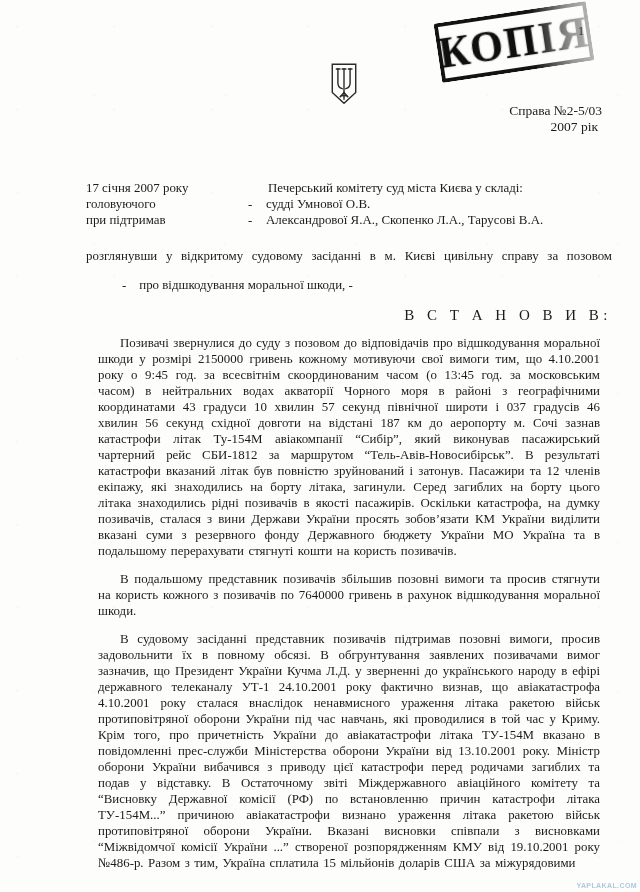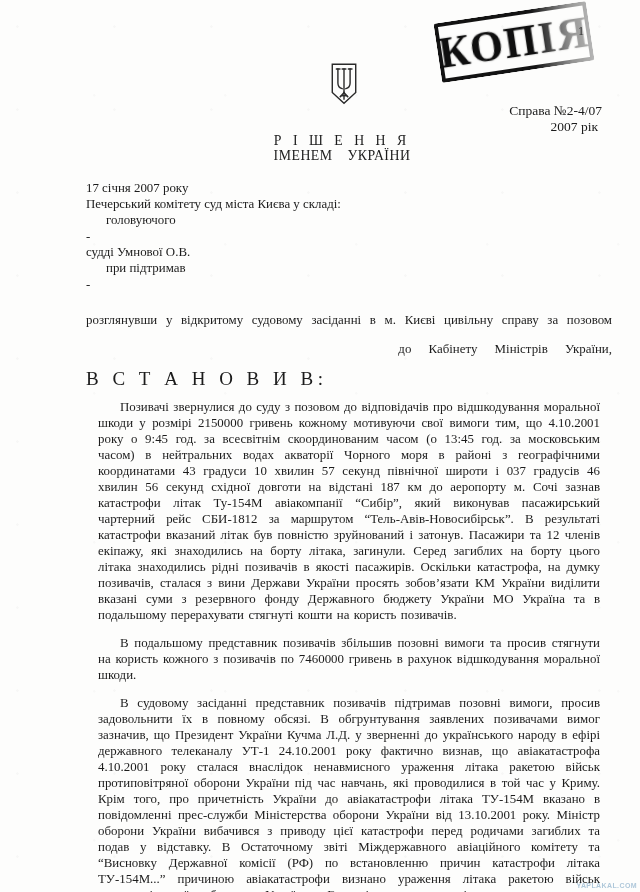--- a/index.html
+++ b/index.html
@@ -42,32 +42,32 @@
   .case-block{position:absolute;left:470px;top:103px;width:132px;text-align:right;font-size:13.5px;line-height:16px;}
   .case-year{padding-right:4px;}
 
   
   .title-block{position:absolute;left:86px;top:133px;width:512px;text-align:center;font-size:13.8px;line-height:15px;}
   .title-1{letter-spacing:4px;}
   .title-2{word-spacing:11px;letter-spacing:0.5px;}
 
   
   .main{position:absolute;left:86px;top:180px;width:526px;font-size:12.9px;line-height:16px;}
-  .hdr-line{display:flex;flex-direction:column;}
+  .hdr-line{display:flex;}
   .hdr-date{width:182px;flex:none;}
-  .hdr-label{width:162px;flex:none;margin-left:20px;}
+  .hdr-label{width:162px;flex:none;}
   .hdr-dash{width:18px;flex:none;}
   .spread{text-align:justify;text-align-last:justify;margin-top:20px;}
   .gap{height:13px;}
   .defendants-1{text-align:right;word-spacing:14px;}
   .subject-line{padding-left:36px;}
   .subject-dash{display:inline-block;width:14px;}
 
   .established{
-    text-align:left;font-size:19px;letter-spacing:4.5px;
+    text-align:right;font-size:15px;letter-spacing:4.5px;
     margin:14px 0 10px 0;
   }
 
   .body-par{
     margin:12px;text-align:justify;text-indent:22px;
     word-spacing:1.2px;
   }
 
   
   .watermark{
@@ -93,57 +93,57 @@
     <path d="M16 7v25"></path>
     <path d="M9.5 7v15q0 5 4.5 6"></path>
     <path d="M22.5 7v15q0 5-4.5 6"></path>
     <path d="M8 7h3.5M14.2 7h3.6M20.8 7h3.5"></path>
     <path d="M12 36.5l4-4.5 4 4.5"></path>
     <path d="M16 32v7"></path>
     <path d="M13.2 35.5h5.6"></path>
   </svg>
 
   <div class="case-block">
-    <div class="case-ref">Справа №2-4/07</div>
+    <div class="case-ref">Справа №2-5/03</div>
     <div class="case-year">2007 рік</div>
   </div>
 
-  <div class="title-block">
-    <div class="title-1">Р І Ш Е Н Н Я</div>
-    <div class="title-2">ІМЕНЕМ УКРАЇНИ</div>
-  </div>
 
   <div class="main">
 
     <div class="hdr-line">
       <span class="hdr-date">17 січня 2007 року</span>
       <span>Печерський комітету суд міста Києва у складі:</span>
     </div>
 
     <div class="hdr-line">
       <span class="hdr-label">головуючого</span>
       <span class="hdr-dash">-</span>
       <span>судді Умнової О.В.</span>
     </div>
 
     <div class="hdr-line">
       <span class="hdr-label">при підтримав</span>
       <span class="hdr-dash">-</span>
+      <span>Александрової Я.А., Скопенко Л.А., Тарусові В.А.</span>
     </div>
 
     <div class="spread">розглянувши у відкритому судовому засіданні в м. Києві цивільну справу за позовом</div>
 
     <div class="gap"></div>
 
-    <div class="defendants-1">до Кабінету Міністрів України,</div>
 
+    <div class="subject-line">
+      <span class="subject-dash">-</span>
+      <span>про відшкодування моральної шкоди, -</span>
+    </div>
 
     <div class="established">В С Т А Н О В И В:</div>
 
     <p class="body-par">Позивачі звернулися до суду з позовом до відповідачів про відшкодування моральної шкоди у розмірі 2150000 гривень кожному мотивуючи свої вимоги тим, що 4.10.2001 року о 9:45 год. за всесвітнім скоординованим часом (о 13:45 год. за московським часом) в нейтральних водах акваторії Чорного моря в районі з географічними координатами 43 градуси 10 хвилин 57 секунд північної широти і 037 градусів 46 хвилин 56 секунд східної довготи на відстані 187 км до аеропорту м. Сочі зазнав катастрофи літак Ту-154М авіакомпанії “Сибір”, який виконував пасажирський чартерний рейс СБИ-1812 за маршрутом “Тель-Авів-Новосибірськ”. В результаті катастрофи вказаний літак був повністю зруйнований і затонув. Пасажири та 12 членів екіпажу, які знаходились на борту літака, загинули. Серед загиблих на борту цього літака знаходились рідні позивачів в якості пасажирів. Оскільки катастрофа, на думку позивачів, сталася з вини Держави України просять зобов’язати КМ України виділити вказані суми з резервного фонду Державного бюджету України МО Україна та в подальшому перерахувати стягнуті кошти на користь позивачів.</p>
-    <p class="body-par">В подальшому представник позивачів збільшив позовні вимоги та просив стягнути на користь кожного з позивачів по 7460000 гривень в рахунок відшкодування моральної шкоди.</p>
+    <p class="body-par">В подальшому представник позивачів збільшив позовні вимоги та просив стягнути на користь кожного з позивачів по 7640000 гривень в рахунок відшкодування моральної шкоди.</p>
     <p class="body-par">В судовому засіданні представник позивачів підтримав позовні вимоги, просив задовольнити їх в повному обсязі. В обгрунтування заявлених позивачами вимог зазначив, що Президент України Кучма Л.Д. у зверненні до українського народу в ефірі державного телеканалу УТ-1 24.10.2001 року фактично визнав, що авіакатастрофа 4.10.2001 року сталася внаслідок ненавмисного ураження літака ракетою військ протиповітряної оборони України під час навчань, які проводилися в той час у Криму. Крім того, про причетність України до авіакатастрофи літака ТУ-154М вказано в повідомленні прес-служби Міністерства оборони України від 13.10.2001 року. Міністр оборони України вибачився з приводу цієї катастрофи перед родичами загиблих та подав у відставку. В Остаточному звіті Міждержавного авіаційного комітету та “Висновку Державної комісії (РФ) по встановленню причин катастрофи літака ТУ-154М...” причиною авіакатастрофи визнано ураження літака ракетою військ протиповітряної оборони України. Вказані висновки співпали з висновками “Міжвідомчої комісії України ...” створеної розпорядженням КМУ від 19.10.2001 року №486-р. Разом з тим, Україна сплатила 15 мільйонів доларів США за міжурядовими</p>
 
   </div>
 
   <div class="watermark">YAPLAKAL.COM</div>
 
 </div>
 
 </body></html>

